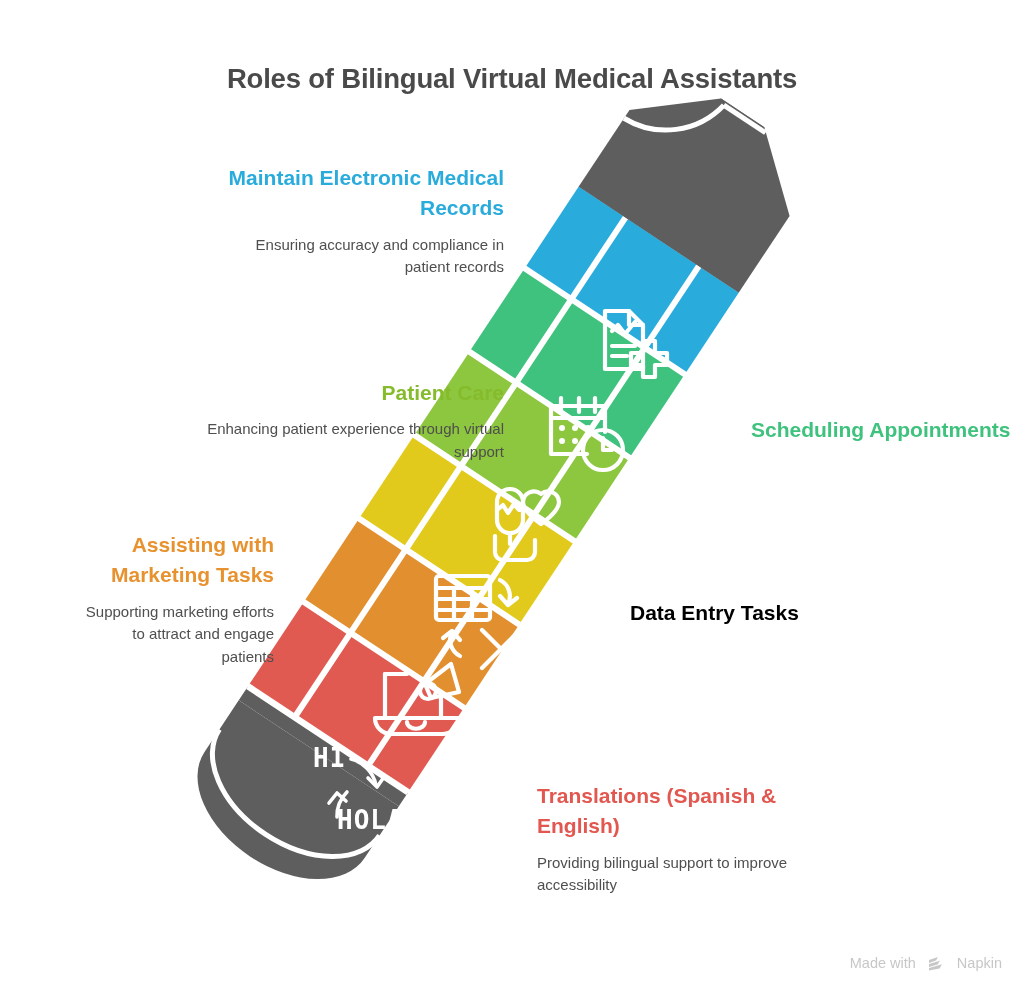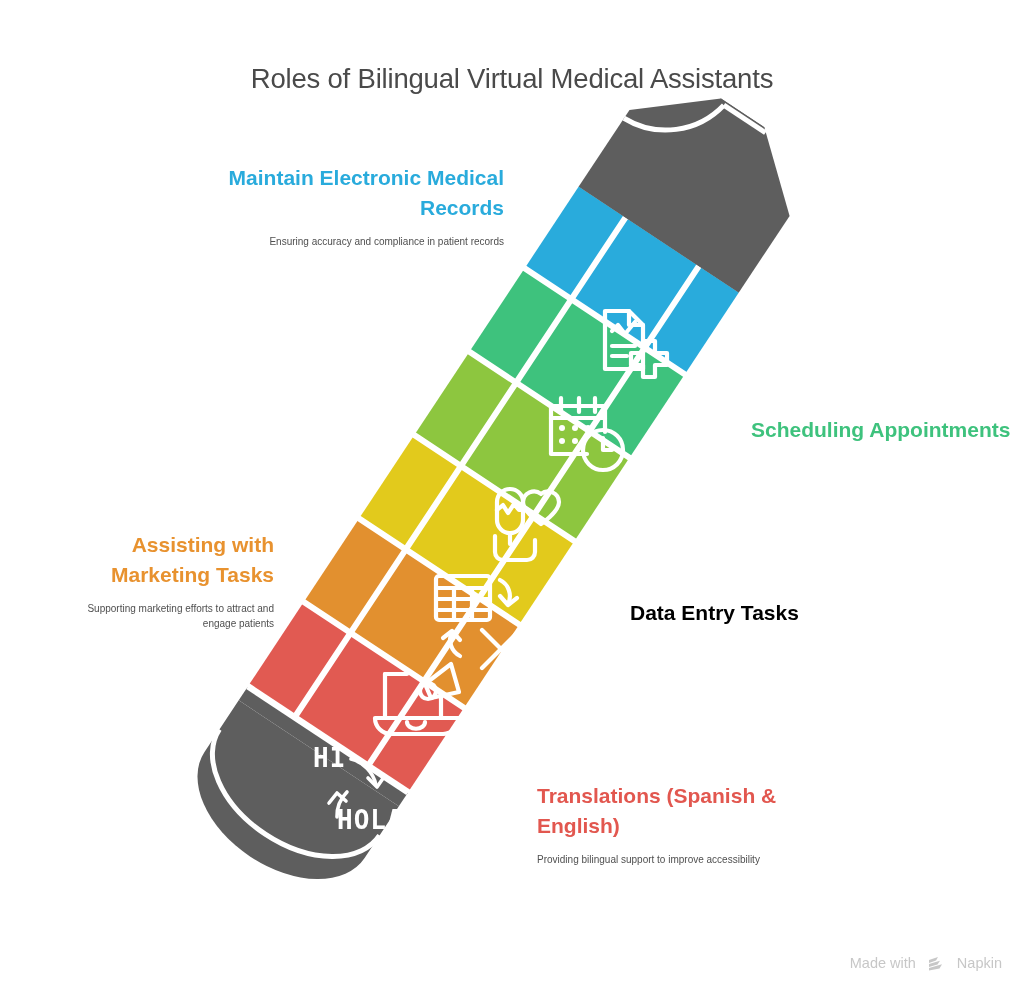--- a/index.html
+++ b/index.html
@@ -21,35 +21,35 @@
     width: 1024px;
     height: 995px;
   }
   .page-title {
     position: absolute;
     top: 63px;
     left: 0;
     width: 1024px;
     text-align: center;
     font-size: 27.5px;
-    font-weight: normal;
+    font-weight: bold;
     color: #4a4a4a;
     letter-spacing: -0.2px;
   }
   .callout {
     position: absolute;
   }
   .callout .c-title {
     font-size: 21px;
     font-weight: bold;
     line-height: 1.45;
     margin: 0 0 10px 0;
   }
   .callout .c-desc {
-    font-size: 10px;
+    font-size: 15px;
     line-height: 1.5;
     color: #4f4f4f;
     margin: 0;
   }
   .callout.right-align { text-align: right; margin-top: 24px; }
   .callout.left-align  { text-align: left; }
 
   
   #co-emr        { left: 222px;  top: 139px; width: 282px; }
   #co-patient    { left: 182px;  top: 354px; width: 322px; }
@@ -230,20 +230,24 @@
       <path class="icon-stroke" style="stroke-width:3.6" d="M 16 58 L 24 48 L 33 56"></path>
       <text class="hola-text" x="24" y="84">HOLA</text>
     </g>
   </svg>
 
   <div class="callout right-align" id="co-emr">
     <p class="c-title" style="color:#29ABDC">Maintain Electronic Medical Records</p>
     <p class="c-desc">Ensuring accuracy and compliance in patient records</p>
   </div>
 
+  <div class="callout right-align" id="co-patient">
+    <p class="c-title" style="color:#86BC2B">Patient Care</p>
+    <p class="c-desc">Enhancing patient experience through virtual support</p>
+  </div>
 
   <div class="callout right-align" id="co-marketing">
     <p class="c-title" style="color:#E8922F">Assisting with Marketing Tasks</p>
     <p class="c-desc">Supporting marketing efforts to attract and engage patients</p>
   </div>
 
   <div class="callout left-align" id="co-scheduling">
     <p class="c-title" style="color:#3EC27D">Scheduling Appointments</p>
   </div>
 

